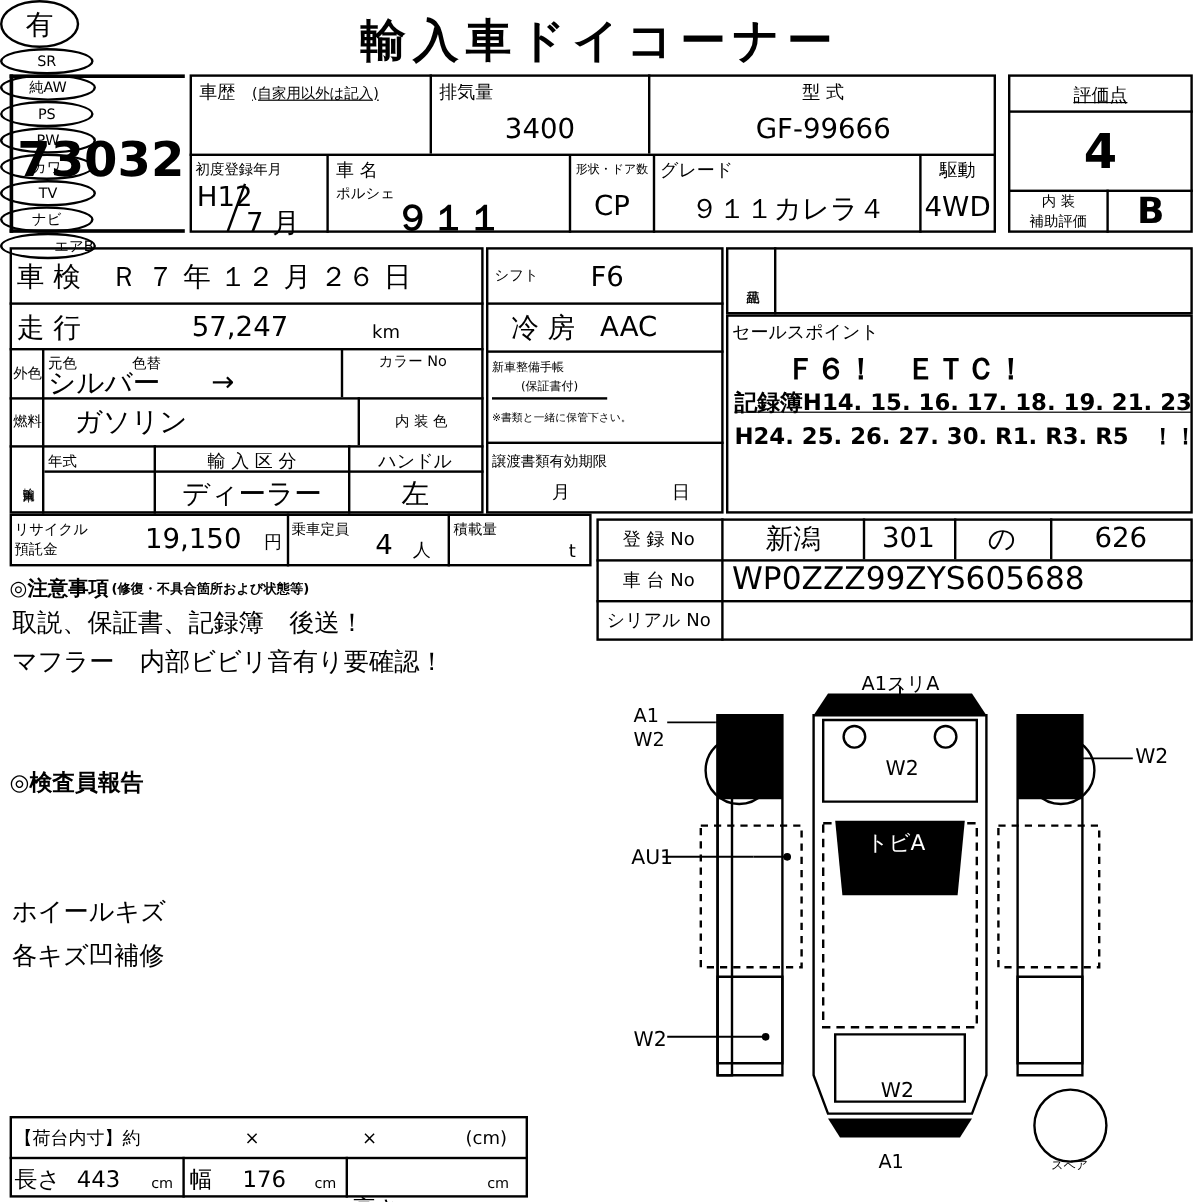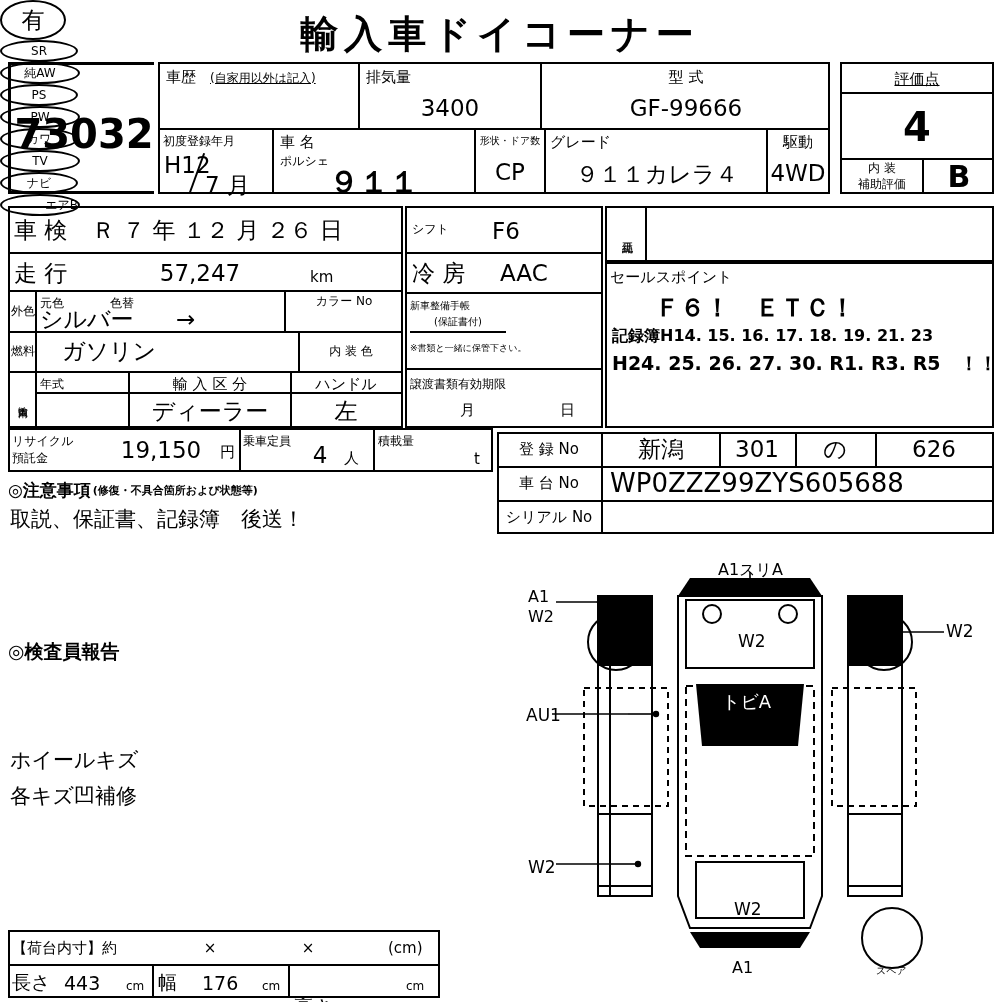--- a/index.html
+++ b/index.html
@@ -152,21 +152,21 @@
   <div class="tx lbl lft" style="left:344px;top:446px;width:26px;height:24px;">人</div>
   <div class="tx lbl-sm lft" style="left:378px;top:432px;width:80px;height:18px;">積載量</div>
   <div class="tx lbl lft" style="left:474px;top:448px;width:20px;height:22px;">t</div>
 
   <div class="bx" style="left:405px;top:206px;width:198px;height:222px;"></div>
   <div class="line" style="left:405px;top:252px;width:198px;height:2px;"></div>
   <div class="line" style="left:405px;top:292px;width:198px;height:2px;"></div>
   <div class="line" style="left:405px;top:368px;width:198px;height:2px;"></div>
   <div class="tx lbl-sm lft" style="left:412px;top:218px;width:60px;height:22px;">シフト</div>
   <div class="tx val lft" style="left:492px;top:216px;width:70px;height:30px;">F6</div>
-  <div class="tx val lft" style="left:412px;top:258px;width:80px;height:30px;">冷 房</div>
+  <div class="tx val lft" style="left:426px;top:258px;width:80px;height:30px;">冷 房</div>
   <div class="tx val lft" style="left:500px;top:258px;width:80px;height:30px;">AAC</div>
   <div class="tx lbl-xs lft" style="left:410px;top:298px;width:96px;height:16px;">新車整備手帳</div>
   <div class="tx lbl-xs ctr" style="left:410px;top:314px;width:96px;height:16px;">(保証書付)</div>
   <div class="line" style="left:410px;top:331px;width:96px;height:2px;"></div>
   <div class="tx lbl-xs lft" style="left:410px;top:340px;width:120px;height:16px;font-size:9px;">※書類と一緒に保管下さい。</div>
   <div class="oval" style="left:520px;top:300px;width:66px;height:40px;">
     <span class="val">有</span>
   </div>
   <div class="tx lbl-sm lft" style="left:410px;top:374px;width:180px;height:20px;">譲渡書類有効期限</div>
   <div class="tx lbl lft" style="left:460px;top:398px;width:30px;height:24px;">月</div>
@@ -198,21 +198,21 @@
   <div class="oval" style="left:824px;top:236px;width:78px;height:22px;">
     <span class="lbl-sm">ナビ</span>
   </div>
   <div class="oval" style="left:908px;top:236px;width:80px;height:22px;justify-content:flex-end;">
     <span class="lbl-sm">エアB</span>
   </div>
 
   <div class="bx" style="left:605px;top:262px;width:389px;height:166px;"></div>
   <div class="tx lbl lft" style="left:610px;top:266px;width:200px;height:22px;">セールスポイント</div>
   <div class="tx val-b lft" style="left:612px;top:292px;width:380px;height:30px;">Ｆ６！　ＥＴＣ！</div>
-  <div class="tx lft" style="left:612px;top:322px;width:380px;height:28px;font-size:16px;font-weight:bold;">記録簿H14. 15. 16. 17. 18. 19. 21. 23</div>
+  <div class="tx lft" style="left:612px;top:322px;width:380px;height:28px;font-size:19px;font-weight:bold;text-decoration:underline;">記録簿H14. 15. 16. 17. 18. 19. 21. 23</div>
   <div class="tx lft" style="left:612px;top:350px;width:380px;height:28px;font-size:19px;font-weight:bold;">H24. 25. 26. 27. 30. R1. R3. R5　！！</div>
 
   <div class="bx" style="left:497px;top:432px;width:497px;height:102px;"></div>
   <div class="line" style="left:497px;top:466px;width:497px;height:2px;"></div>
   <div class="line" style="left:497px;top:500px;width:497px;height:2px;"></div>
   <div class="line" style="left:601px;top:432px;width:2px;height:102px;"></div>
   <div class="line" style="left:719px;top:432px;width:2px;height:34px;"></div>
   <div class="line" style="left:795px;top:432px;width:2px;height:34px;"></div>
   <div class="line" style="left:875px;top:432px;width:2px;height:34px;"></div>
 
@@ -226,20 +226,21 @@
   <div class="tx lft" style="left:610px;top:468px;width:380px;height:30px;font-size:26px;">WP0ZZZ99ZYS605688</div>
 
   <div class="tx lbl ctr" style="left:499px;top:504px;width:100px;height:26px;">シリアル No</div>
   <div class="tx val lft" style="left:610px;top:504px;width:380px;height:26px;"></div>
 
   <div class="tx lbl lft" style="left:8px;top:478px;width:400px;height:24px;">
     <span style="font-size:17px;font-weight:bold;">◎注意事項</span>
     <span style="font-size:11px;font-weight:bold;margin-left:2px;">(修復・不具合箇所および状態等)</span>
   </div>
   <div class="tx lft" style="left:10px;top:504px;width:480px;height:30px;font-size:21px;">取説、保証書、記録簿　後送！</div>
+  <div class="tx lft" style="left:10px;top:536px;width:480px;height:30px;font-size:21px;">マフラー　内部ビビリ音有り要確認！</div>
 
   <div class="tx lft" style="left:8px;top:638px;width:300px;height:28px;font-size:19px;font-weight:bold;">◎検査員報告</div>
   <div class="tx lft" style="left:10px;top:746px;width:400px;height:28px;font-size:21px;">ホイールキズ</div>
   <div class="tx lft" style="left:10px;top:782px;width:400px;height:28px;font-size:21px;">各キズ凹補修</div>
 
   <div class="bx" style="left:8px;top:930px;width:432px;height:68px;"></div>
   <div class="line" style="left:8px;top:964px;width:432px;height:2px;"></div>
   <div class="line" style="left:152px;top:964px;width:2px;height:34px;"></div>
   <div class="line" style="left:288px;top:964px;width:2px;height:34px;"></div>
   <div class="tx lbl lft" style="left:12px;top:936px;width:180px;height:24px;">【荷台内寸】約</div>

